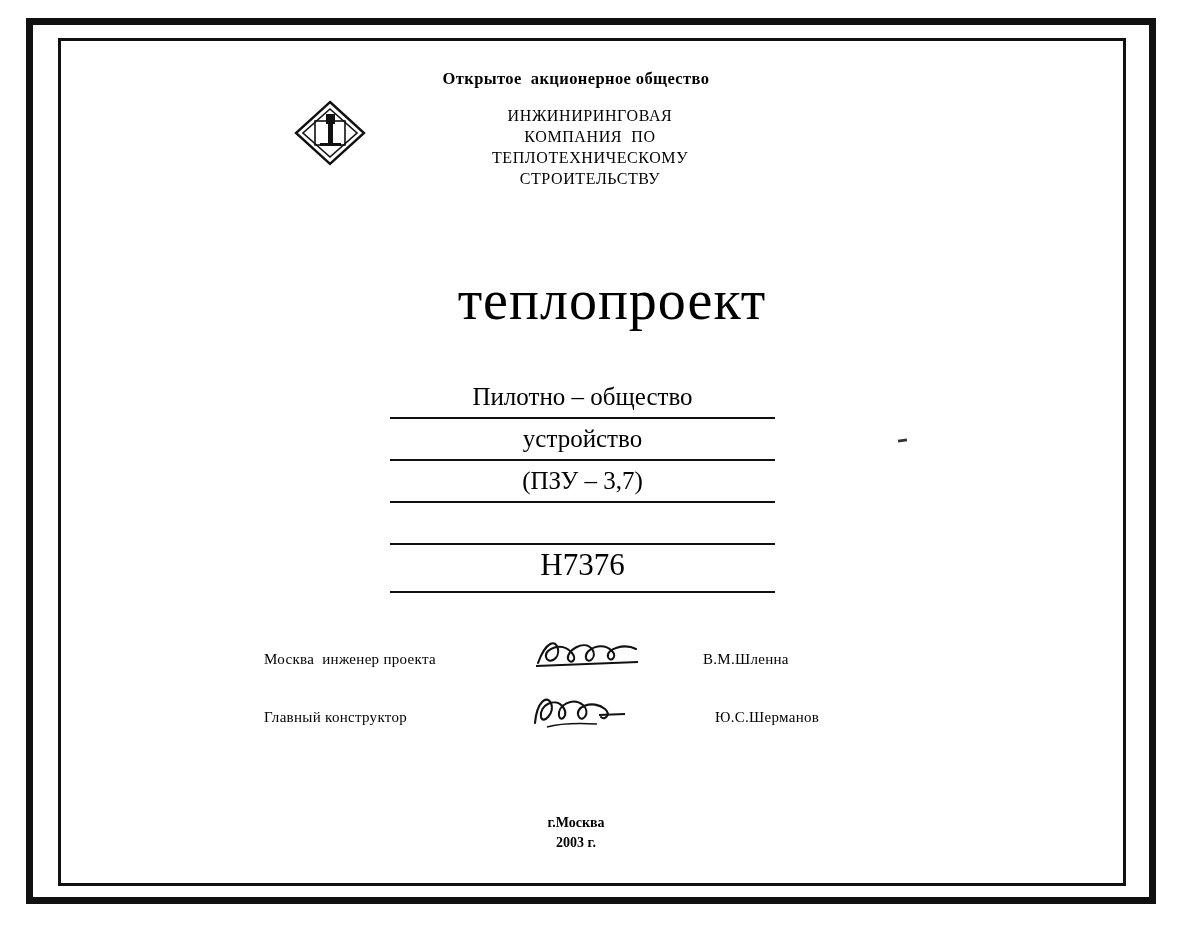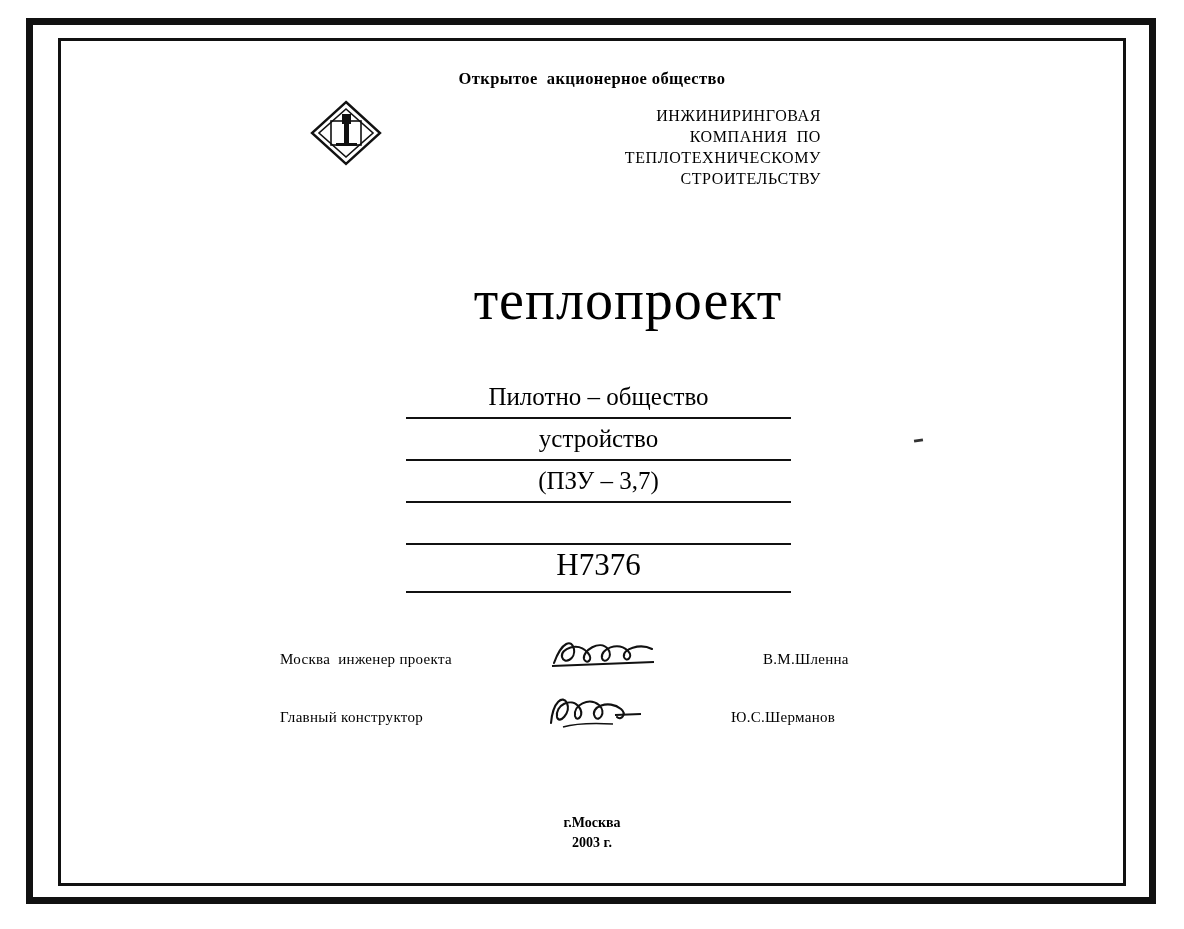--- a/index.html
+++ b/index.html
@@ -40,21 +40,21 @@
     top: 38px;
     width: 1068px;
     height: 848px;
     border: 3px solid #111;
     box-sizing: border-box;
     background: #ffffff;
   }
 
   .sheet {
     position: absolute;
-    left: 61px;
+    left: 45px;
     top: 41px;
     width: 934px;
     height: 842px;
     font-family: Liberation Serif, serif;
   }
 
   
   .org-line {
     position: absolute;
     left: 0;
@@ -73,21 +73,21 @@
     top: 58px;
     width: 74px;
     height: 68px;
   }
 
   .company-name {
     position: absolute;
     left: 330px;
     top: 64px;
     width: 430px;
-    text-align: right;
+    text-align: center;
     font-size: 16px;
     line-height: 21px;
     font-weight: normal;
     letter-spacing: 0.6px;
   }
   .company-name div { white-space: pre; }
 
   
   .brand {
     position: absolute;
@@ -154,21 +154,21 @@
     letter-spacing: 0.3px;
     white-space: pre;
   }
   .sig-name {
     position: absolute;
     top: 0;
     font-size: 15px;
     letter-spacing: 0.3px;
     white-space: pre;
   }
-  .sig-name.n1 { left: 658px; margin-left: 44px; }
+  .sig-name.n1 { left: 658px; }
   .sig-name.n2 { left: 670px; }
   .sig-mark {
     position: absolute;
     top: -16px;
     width: 120px;
     height: 36px;
   }
   .sig-mark.m1 { left: 487px; }
   .sig-mark.m2 { left: 482px; }
 

